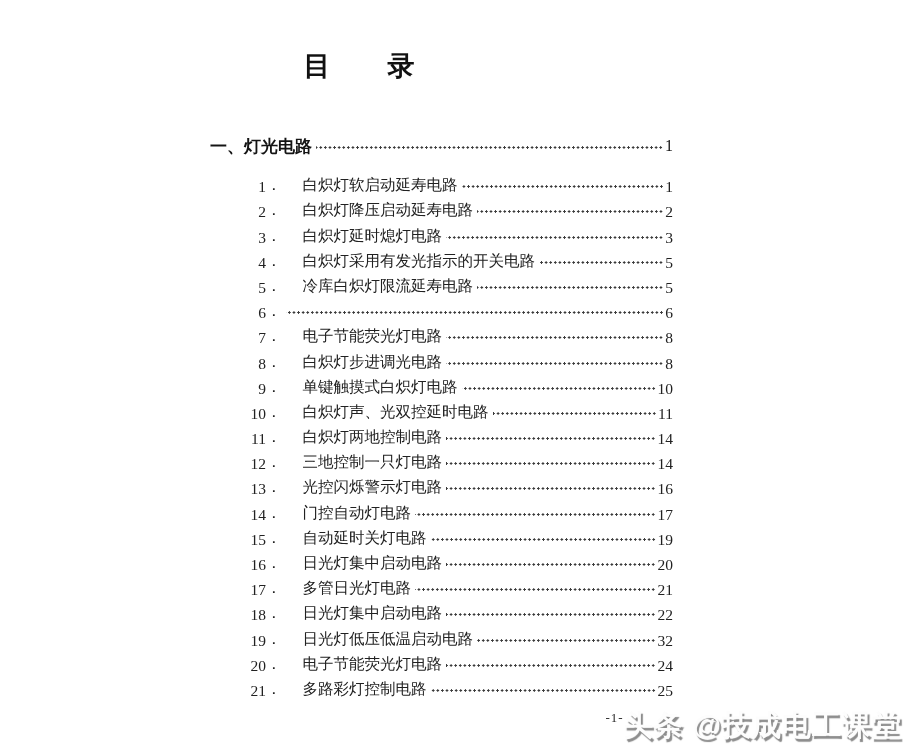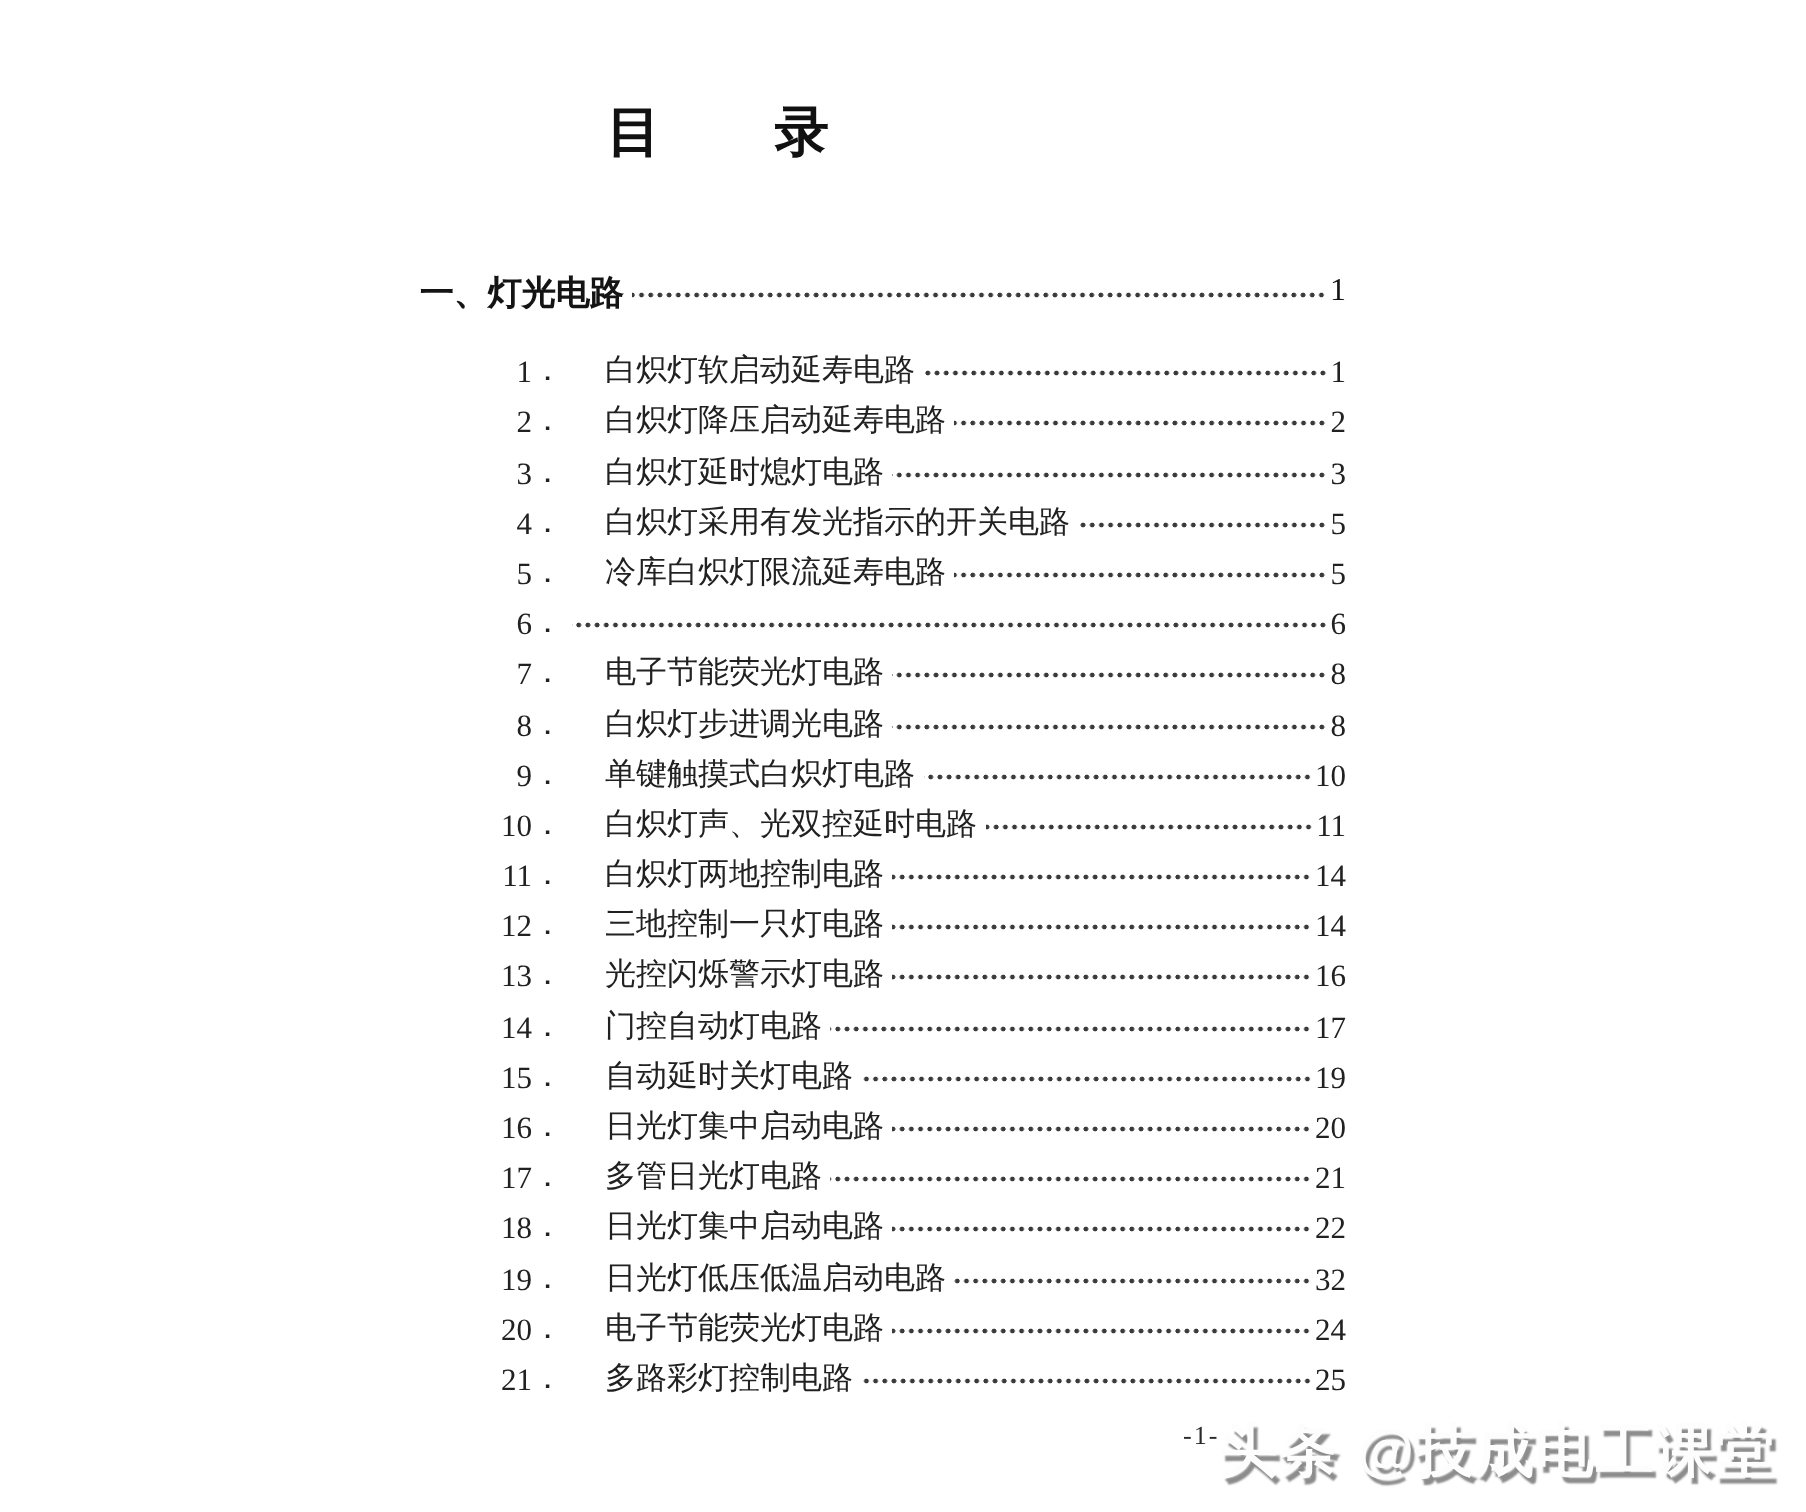--- a/index.html
+++ b/index.html
@@ -95,21 +95,21 @@
     white-space: nowrap;
   }
   .watermark {
     font-family: "Liberation Sans", "DejaVu Sans", sans-serif;
     font-size: 29px;
     font-weight: bold;
     letter-spacing: 1px;
     color: #fdfdfd;
     text-shadow: 2px 3px 1px #8c8c8c;
     white-space: nowrap;
-    padding-right: 15px;
+    padding-right: 1px;
   }
 </style>
 </head>
 <body>
 
 <div class="page-title">目　　录</div>
 
 <div class="toc-wrap">
 
   <div class="section-row">

